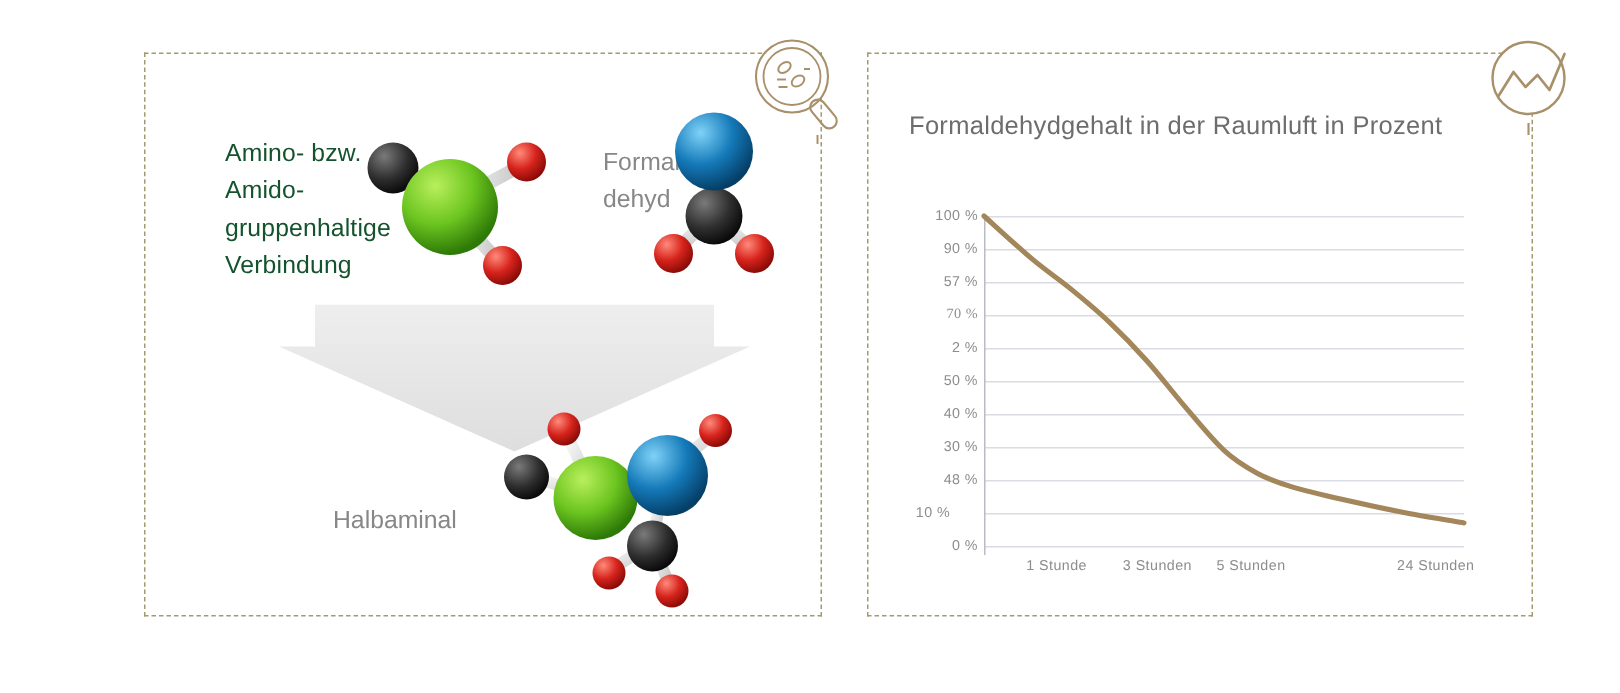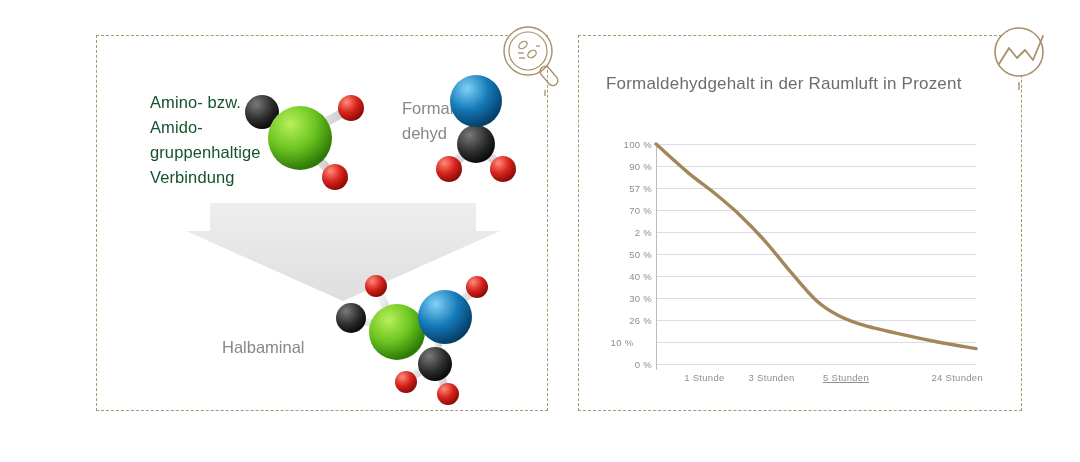--- a/index.html
+++ b/index.html
@@ -292,37 +292,37 @@
 <div id="chart-title">Formaldehydgehalt in der Raumluft in Prozent</div>
 
 <div id="chart-area">
   <div id="chart-plot"></div>
 <div class="y-tick" style="top: 12px;">100 %</div>
     <div style="position: absolute; left: 56px; top: 12px; width: 320px; height: 1px; background: rgb(217, 220, 228);"></div>
     <div class="y-tick" style="top: 34px;">90 %</div>
     <div style="position: absolute; left: 56px; top: 34px; width: 320px; height: 1px; background: rgb(217, 220, 228);"></div>
     <div class="y-tick" style="top: 56px;">57 %</div>
     <div style="position: absolute; left: 56px; top: 56px; width: 320px; height: 1px; background: rgb(217, 220, 228);"></div>
-    <div class="y-tick" style="top: 78px;">70 %</div>
+    <div class="y-tick" style="top: 78px; font-family: Liberation Serif, serif;">70 %</div>
     <div style="position: absolute; left: 56px; top: 78px; width: 320px; height: 1px; background: rgb(217, 220, 228);"></div>
     <div class="y-tick" style="top: 100px;">2 %</div>
     <div style="position: absolute; left: 56px; top: 100px; width: 320px; height: 1px; background: rgb(217, 220, 228);"></div>
     <div class="y-tick" style="top: 122px;">50 %</div>
     <div style="position: absolute; left: 56px; top: 122px; width: 320px; height: 1px; background: rgb(217, 220, 228);"></div>
     <div class="y-tick" style="top: 144px;">40 %</div>
     <div style="position: absolute; left: 56px; top: 144px; width: 320px; height: 1px; background: rgb(217, 220, 228);"></div>
     <div class="y-tick" style="top: 166px;">30 %</div>
     <div style="position: absolute; left: 56px; top: 166px; width: 320px; height: 1px; background: rgb(217, 220, 228);"></div>
-    <div class="y-tick" style="top: 188px;">26 %</div>
+    <div class="y-tick" style="top: 188px;">48 %</div>
     <div style="position: absolute; left: 56px; top: 188px; width: 320px; height: 1px; background: rgb(217, 220, 228);"></div>
     <div class="y-tick" style="top: 210px; text-align: center;">10 %</div>
     <div style="position: absolute; left: 56px; top: 210px; width: 320px; height: 1px; background: rgb(217, 220, 228);"></div>
     <div class="y-tick" style="top: 232px;">0 %</div>
     <div style="position: absolute; left: 56px; top: 232px; width: 320px; height: 1px; background: rgb(217, 220, 228);"></div>
     <div style="position: absolute; left: 56px; top: 12px; width: 1px; height: 226px; background: rgb(185, 188, 196);"></div>
     <div class="x-tick" style="left: 104.4px;">1 Stunde</div>
     <div class="x-tick" style="left: 171.6px;">3 Stunden</div>
-    <div class="x-tick" style="left: 246px; text-decoration: underline;">5 Stunden</div>
+    <div class="x-tick" style="left: 234px;">5 Stunden</div>
     <div class="x-tick" style="left: 357.2px;">24 Stunden</div>
     <svg width="400" height="265" style="position: absolute; left: 0px; top: 0px; overflow: visible;">
       <path d="M 56.00 12.00 C 61.33 16.77, 78.40 32.53, 88.00 40.60 C 97.60 48.67, 105.07 53.43, 113.60 60.40 C 122.13 67.37, 130.67 74.33, 139.20 82.40 C 147.73 90.47, 156.27 99.27, 164.80 108.80 C 173.33 118.33, 181.87 129.70, 190.40 139.60 C 198.93 149.50, 208.00 160.87, 216.00 168.20 C 224.00 175.53, 230.93 179.57, 238.40 183.60 C 245.87 187.63, 251.20 189.47, 260.80 192.40 C 270.40 195.33, 283.20 198.27, 296.00 201.20 C 308.80 204.13, 324.27 207.43, 337.60 210.00 C 350.93 212.57, 369.60 215.50, 376.00 216.60" fill="none" stroke="#a3865a" stroke-width="3.4" stroke-linecap="round" stroke-linejoin="round"></path>
     </svg>
   </div>
 
 </body></html>

